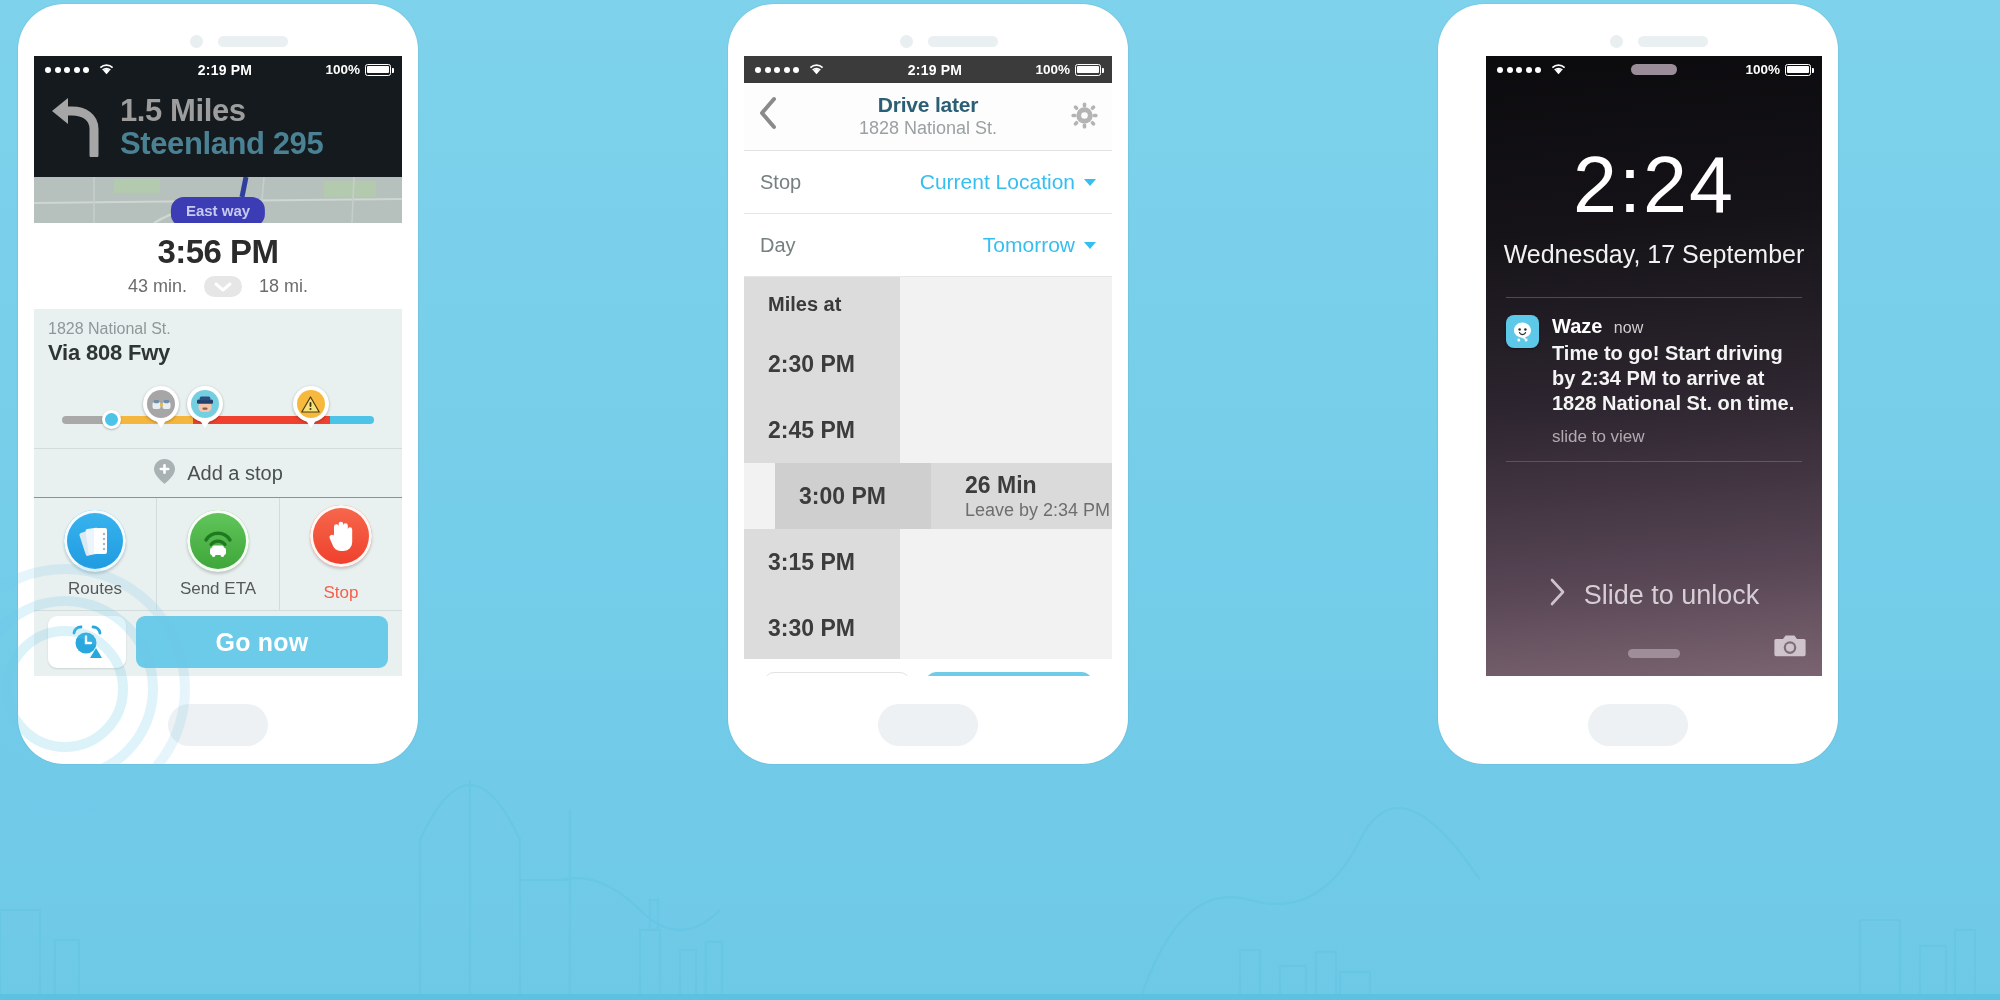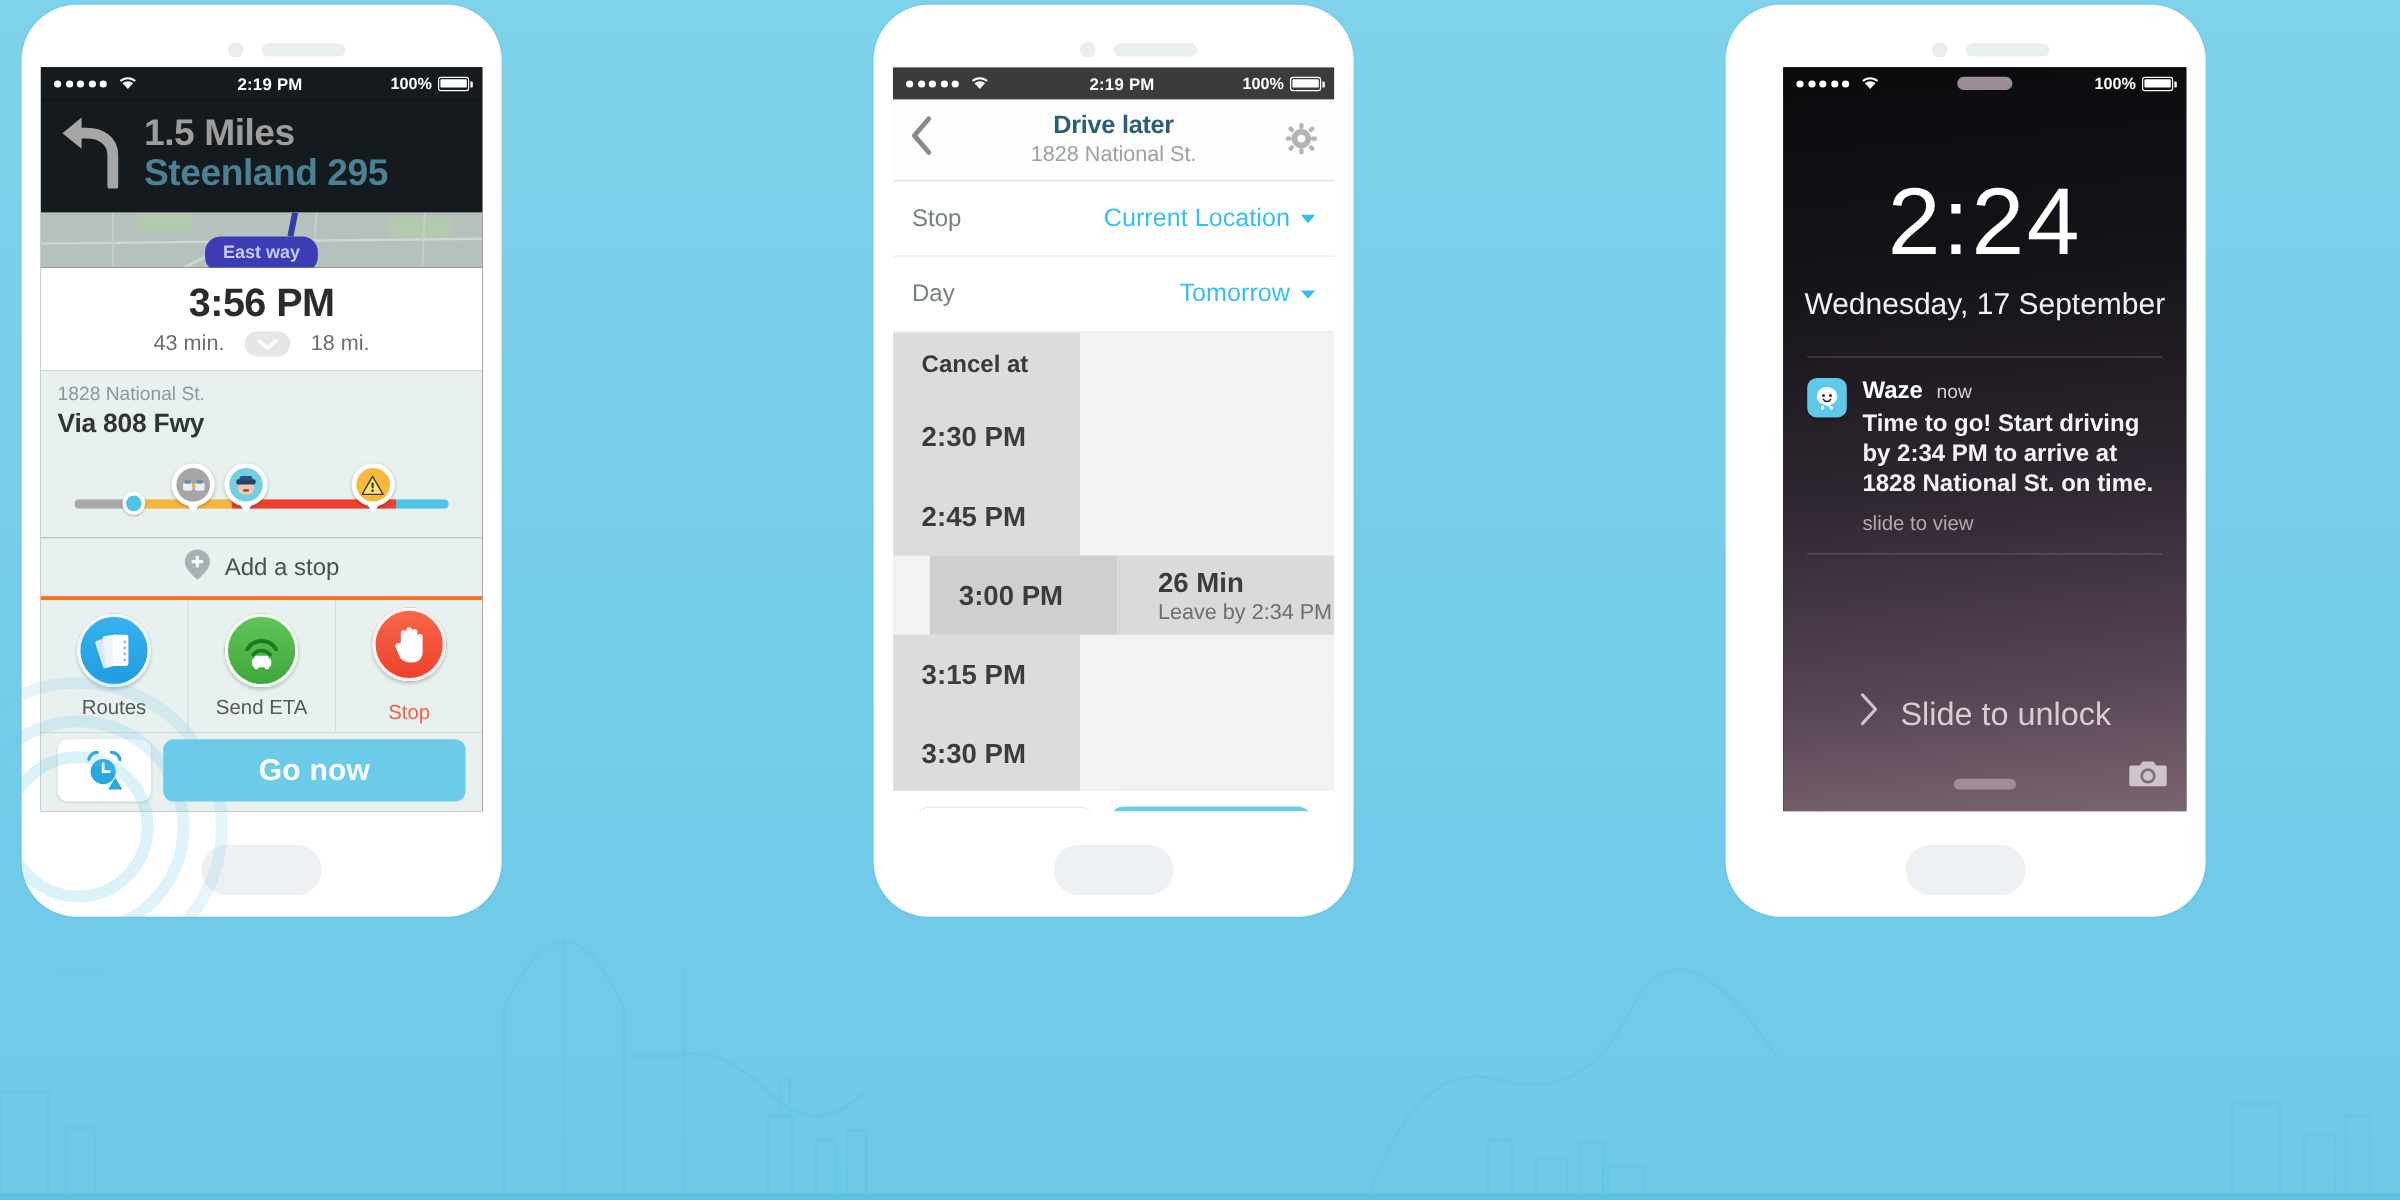--- a/index.html
+++ b/index.html
@@ -98,21 +98,21 @@
   .pin { position:absolute; bottom:26px; width:36px; height:36px; }
   .pin .body { width:36px;height:36px;border-radius:50%;background:#fff;
                box-shadow:0 1px 3px rgba(0,0,0,.28); display:flex;align-items:center;justify-content:center;}
   .pin .inner { width:28px;height:28px;border-radius:50%; display:flex;align-items:center;justify-content:center;
                 font-size:15px; }
   .pin .tail { position:absolute; left:50%; bottom:-6px; margin-left:-6px; width:0;height:0;
                border-left:6px solid transparent;border-right:6px solid transparent;border-top:9px solid #fff;}
   .addstop { background:#e9f0f0; border-top:1px solid #d3dcdc; display:flex; align-items:center;
              justify-content:center; gap:11px; height:49px; }
   .addstop-label { font-size:20px; color:#4a4f4f; }
-  .actions { display:flex; background:#e9f0f0; border-top:3px solid #f97316; height:113px;text-align:right;}
+  .actions { display:flex; background:#e9f0f0; border-top:1px solid #f97316; height:113px;text-align:right;}
   .action { flex:1; display:flex; flex-direction:column; align-items:center; justify-content:center; gap:7px;
             border-right:1px solid #d3dcdc; }
   .action:last-child { border-right:none;gap:16px; }
   .action-ic { width:62px;height:62px;border-radius:50%; display:flex;align-items:center;justify-content:center;
                box-shadow:0 2px 3px rgba(0,0,0,.18), inset 0 0 0 3px rgba(255,255,255,.95); }
   .action-lb { font-size:17px; color:#55595a; }
   .gonow-row { background:#e9f0f0; border-top:1px solid #d3dcdc; display:flex; align-items:center;
                padding: 9px 14px 12px 14px; gap:10px; height:66px;}
   .gonow-alarm { width:78px; height:52px; background:#fff; border-radius:9px; display:flex;
                  align-items:center; justify-content:center; box-shadow:0 1px 2px rgba(0,0,0,.12); }
@@ -483,21 +483,21 @@
     <div class="dl-row">
       <span class="dl-row-label">Day</span>
       <span class="dl-row-value">
         <span>Tomorrow</span>
         <span class="caret-down"></span>
       </span>
     </div>
 
     <div class="timelist">
       <div class="tl-head">
-        <div class="c1">Cancel at</div>
+        <div class="c1">Miles at</div>
         <div class="c2"></div>
       </div>
 
       <div class="traffic-graph">
         <i style="top:2px;  width:96px; background:#f0695c;"></i>
         <i style="top:8px;  width:90px; background:#f0695c;"></i>
         <i style="top:14px; width:84px; background:#f1705f;"></i>
         <i style="top:20px; width:78px; background:#f1705f;"></i>
         <i style="top:26px; width:72px; background:#f2776a;"></i>
         <i style="top:32px; width:66px; background:#f2776a;"></i>

